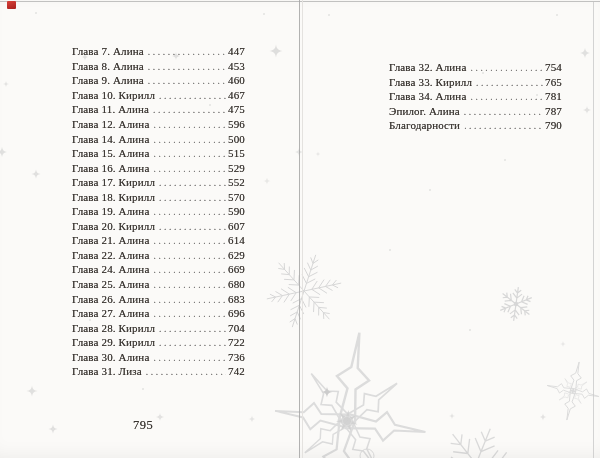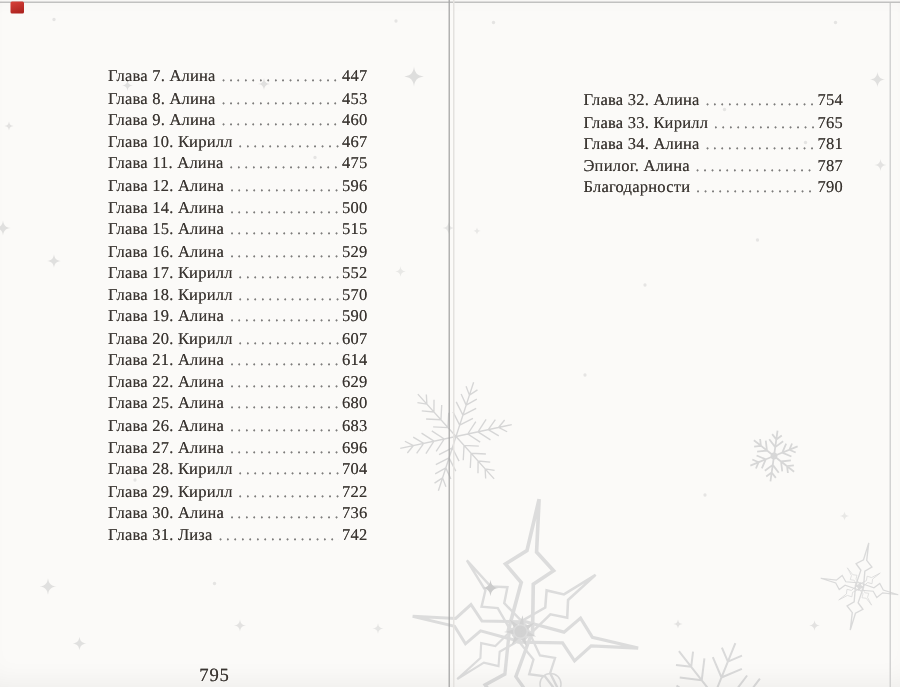--- a/index.html
+++ b/index.html
@@ -26,21 +26,21 @@
   .toc-right{left:357px;top:60px;}
   .toc-row{height:14.56px;display:flex;align-items:center;
     font-size:11px;letter-spacing:.15px;white-space:nowrap;
     text-shadow:0 0 .35px rgba(58,53,49,.75);}
   .toc-row .t{flex:none;margin-left:32px;}
   .toc-row .leader{flex:1 1 auto;overflow:hidden;white-space:nowrap;
     margin:0 2px 0 4px;color:var(--dots);font-size:9.5px;letter-spacing:2.6px;
     transform:translateY(1px);}
   .toc-row .leader::after{content:"..................................................................";}
   .toc-row .p{flex:none;min-width:23px;text-align:left;}
-  .folio{position:absolute;left:128px;top:443px;width:30px;text-align:center;
+  .folio{position:absolute;left:128px;top:418px;width:30px;text-align:center;
     font-size:12.5px;letter-spacing:.5px;text-shadow:0 0 .35px rgba(58,53,49,.75);}
   svg.decor{position:absolute;inset:0;pointer-events:none;}
 </style>
 </head>
 <body>
 
 <svg class="decor" width="600" height="458" viewBox="0 0 600 458" aria-hidden="true">
   <defs>
     <path id="star4" d="M0 -5 C0.4 -1.8 1.8 -0.4 5 0 C1.8 0.4 0.4 1.8 0 5 C-0.4 1.8 -1.8 0.4 -5 0 C-1.8 -0.4 -0.4 -1.8 0 -5 Z"></path>
     <g id="armC" fill="none">
@@ -223,20 +223,25 @@
       <span class="t">Глава 21. Алина</span>
       <span class="leader"></span>
       <span class="p">614</span>
     </div>
     <div class="toc-row">
       <span class="t">Глава 22. Алина</span>
       <span class="leader"></span>
       <span class="p">629</span>
     </div>
     <div class="toc-row">
+      <span class="t">Глава 24. Алина</span>
+      <span class="leader"></span>
+      <span class="p">669</span>
+    </div>
+    <div class="toc-row">
       <span class="t">Глава 25. Алина</span>
       <span class="leader"></span>
       <span class="p">680</span>
     </div>
     <div class="toc-row">
       <span class="t">Глава 26. Алина</span>
       <span class="leader"></span>
       <span class="p">683</span>
     </div>
     <div class="toc-row">

